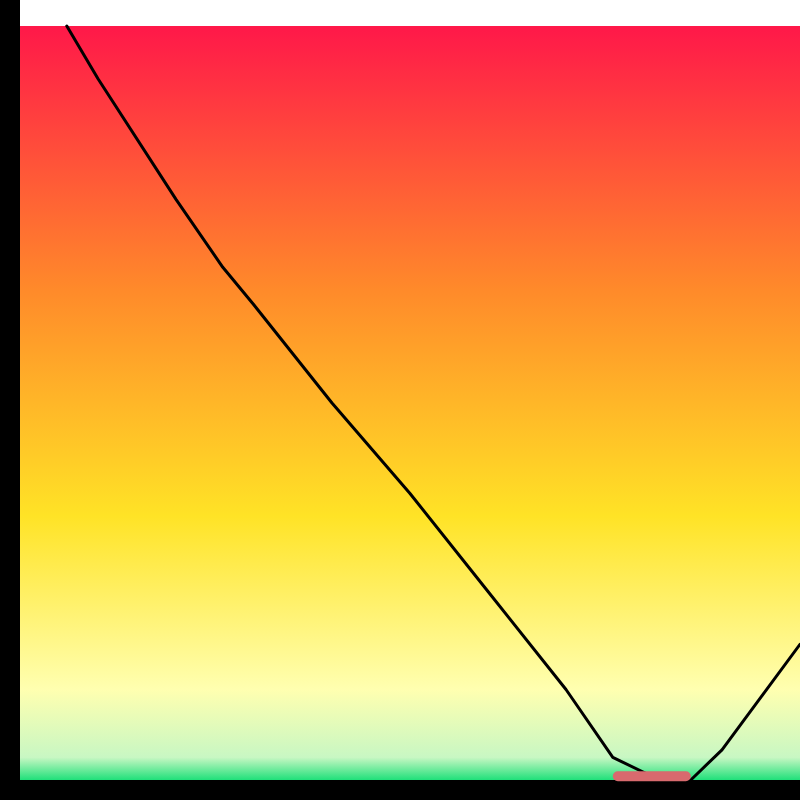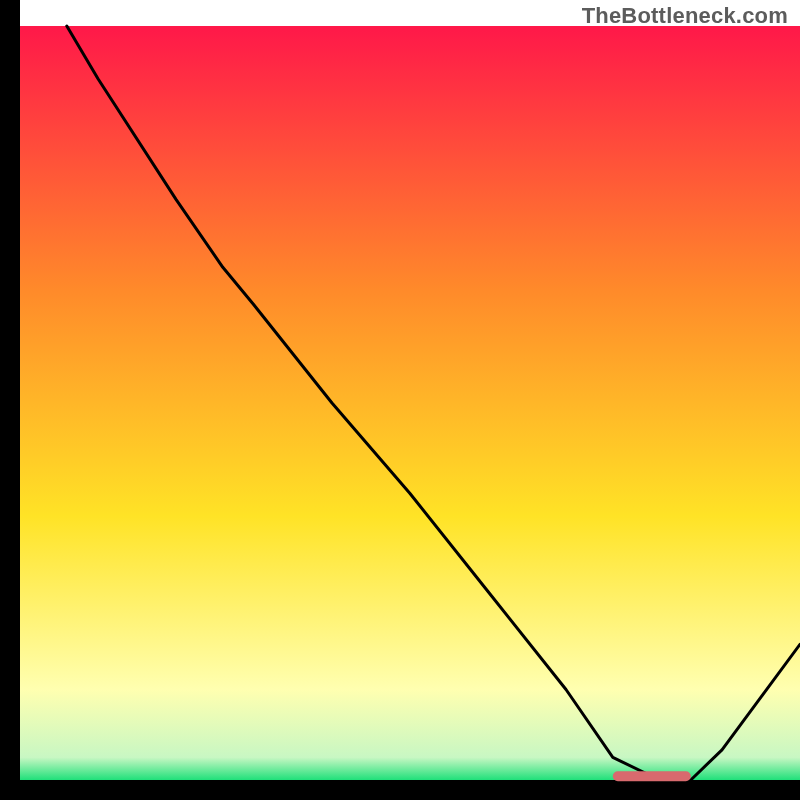--- a/index.html
+++ b/index.html
@@ -29,21 +29,20 @@
     position: absolute;
     left: 0;
     top: 0;
   }
 </style>
 </head>
 <body>
 
 <div class="chart-wrap">
 
-  <div class="watermark">TheBottleneck.com</div>
 
   <svg width="800" height="800" viewBox="0 0 800 800">
     <defs>
       <linearGradient id="bg-grad" x1="0" y1="0" x2="0" y2="1">
         <stop id="g-stop-0" offset="0%" stop-color="#ff1849"></stop>
         <stop id="g-stop-1" offset="35%" stop-color="#ff8a2a"></stop>
         <stop id="g-stop-2" offset="65%" stop-color="#ffe326"></stop>
         <stop id="g-stop-3" offset="88%" stop-color="#ffffb0"></stop>
         <stop id="g-stop-4" offset="97%" stop-color="#c8f7c3"></stop>
         <stop id="g-stop-5" offset="100%" stop-color="#1fe07a"></stop>

